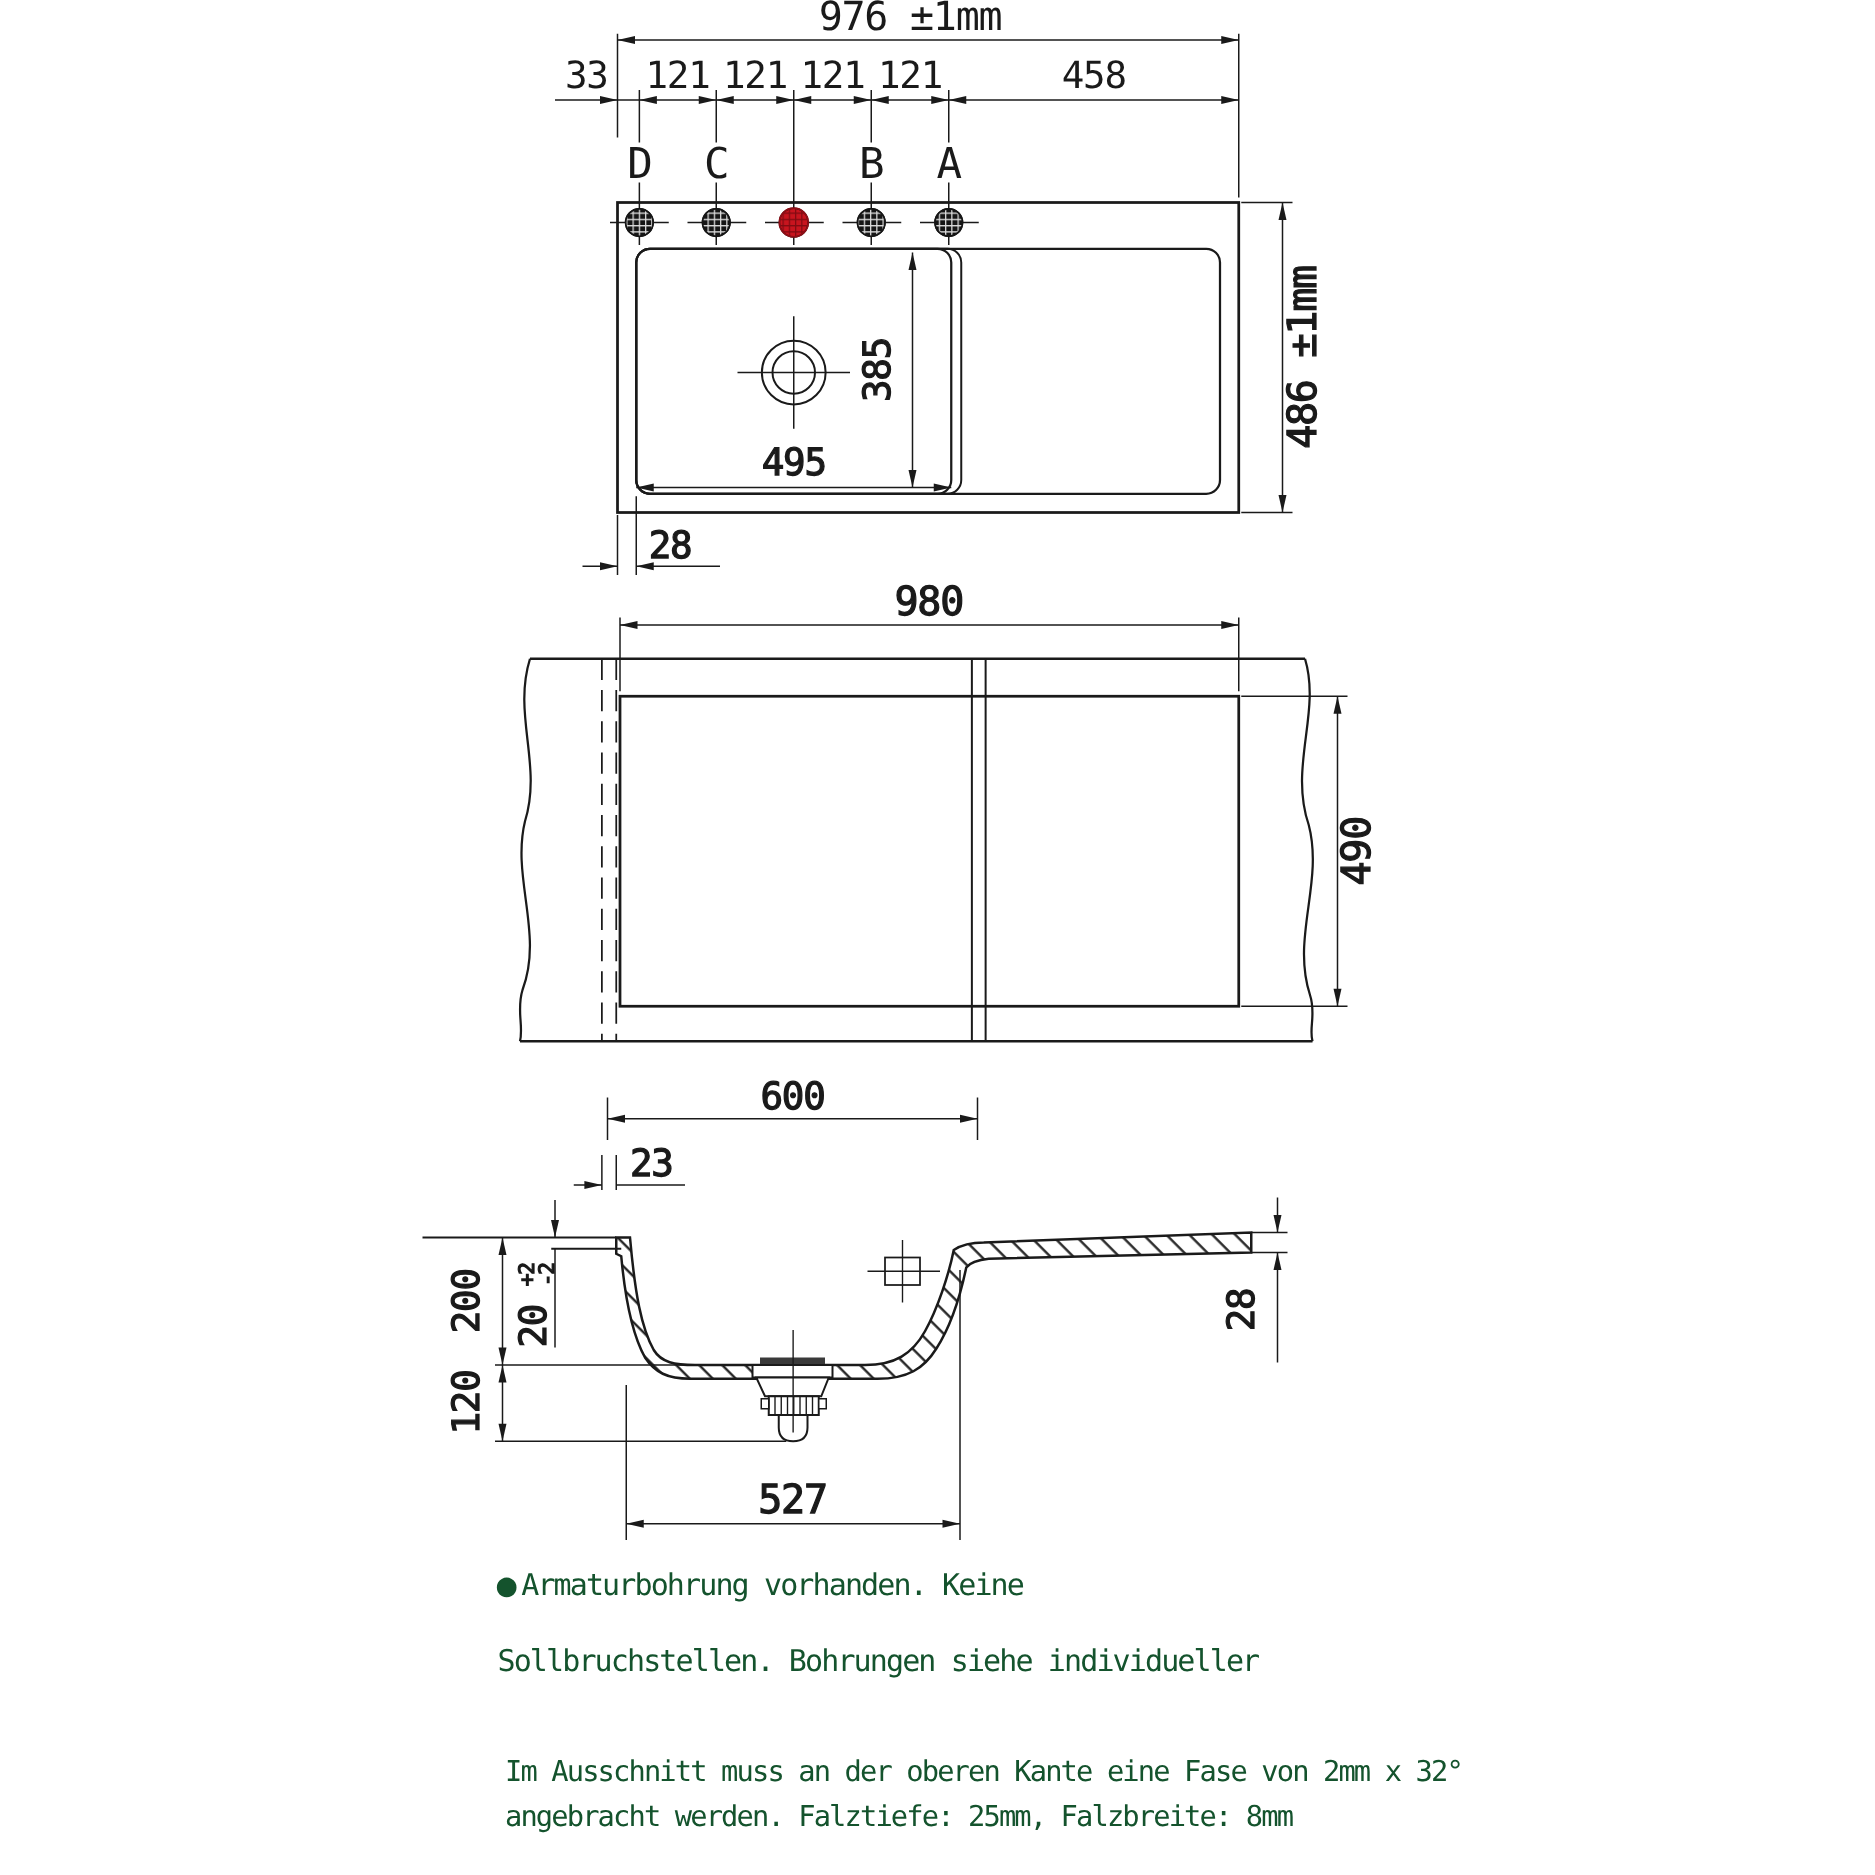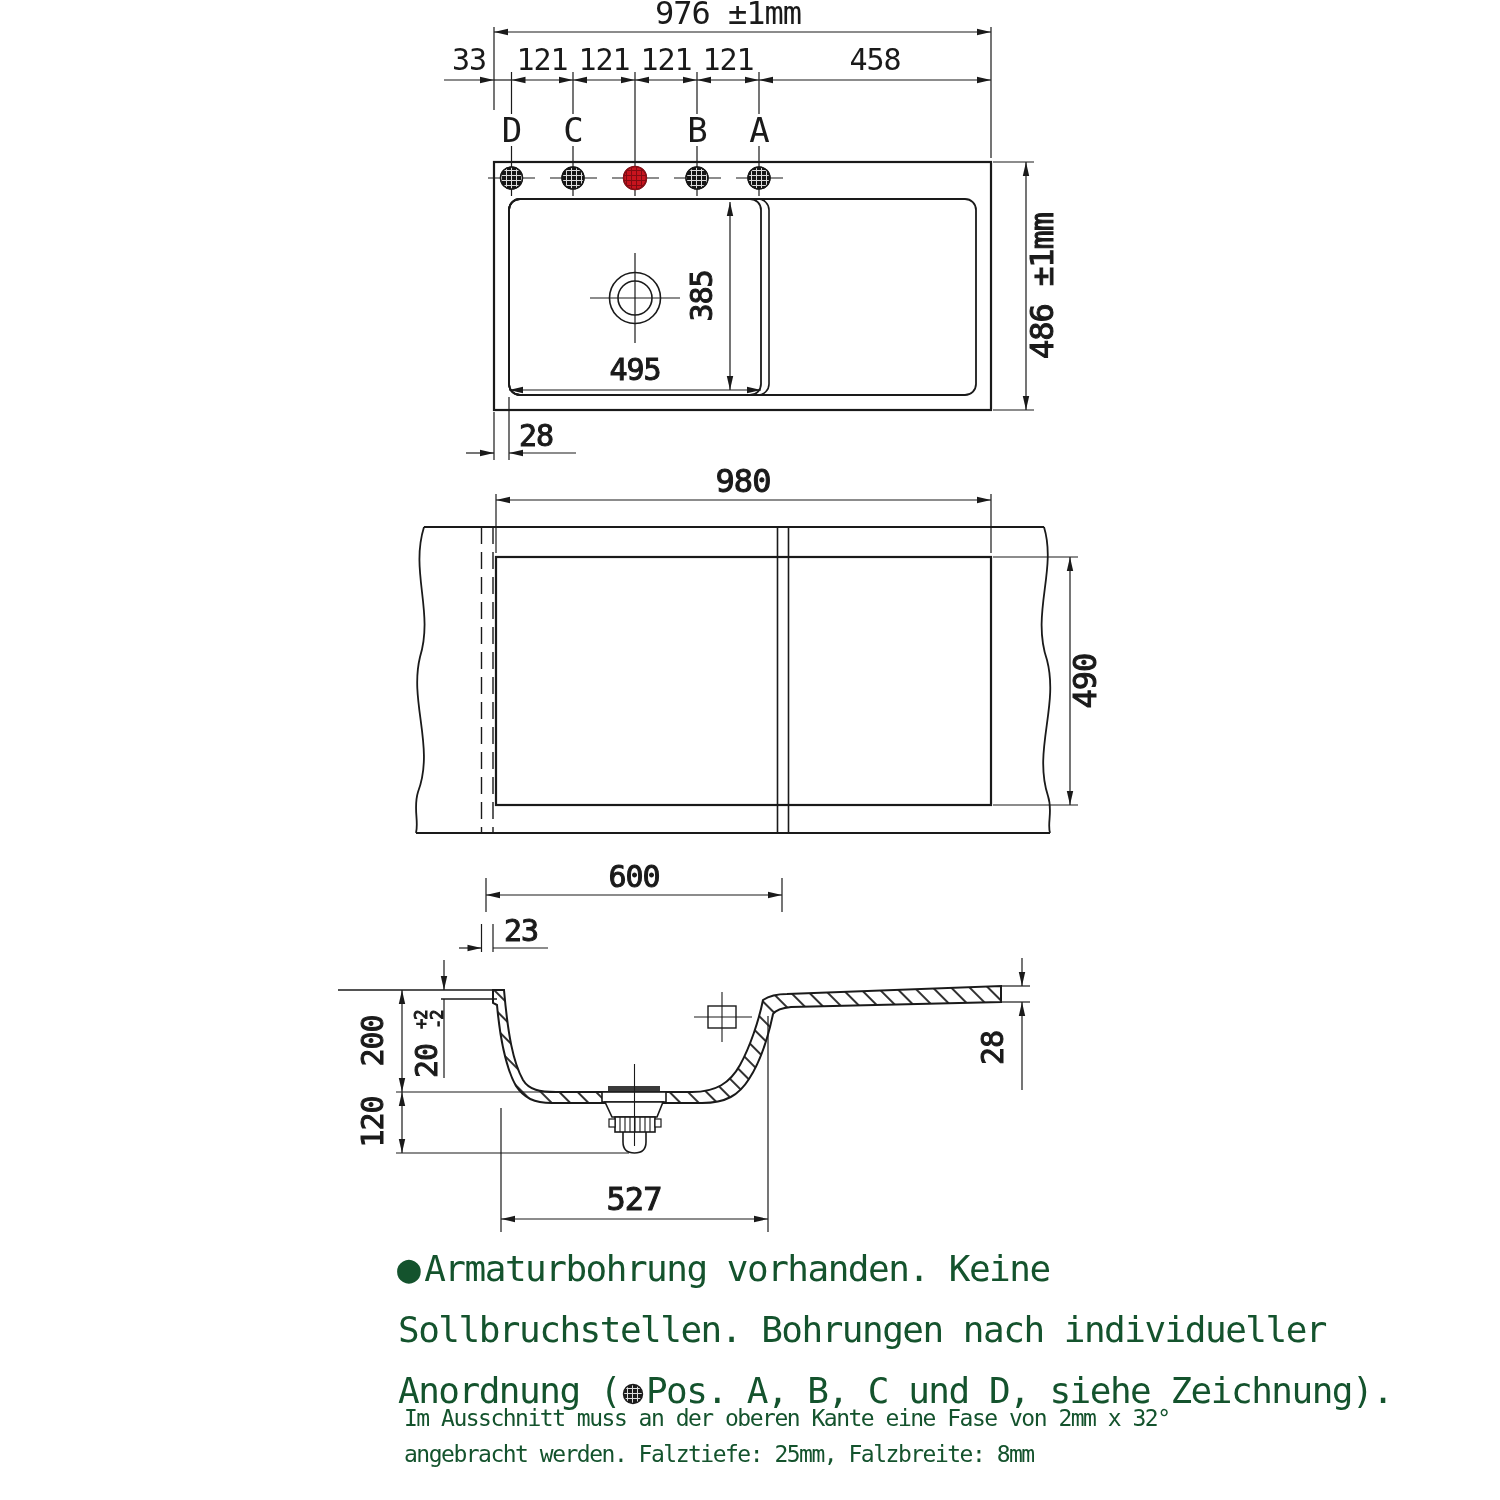--- a/index.html
+++ b/index.html
@@ -1,21 +1,21 @@
 <!DOCTYPE html>
 <html><head>
 <meta charset="utf-8">
 <style>
   html,body { margin:0; padding:0; background:#ffffff; }
   #page { position:relative; width:1500px; height:1500px; background:#fff; overflow:hidden;
           font-family:"DejaVu Sans Mono", monospace; color:#14532d;margin-left:16px; }
   svg text { font-family:"DejaVu Sans Mono", monospace; fill:#1a1a1a; letter-spacing:-1px; }
   .t30 { font-size:30px; } .t32 { font-size:32px; } .t34 { font-size:34px; } .t17 { font-size:17px; }
   .notes { position:absolute; left:382px; top:1238px; width:790px;
-           font-size:36px; line-height:61px; letter-spacing:-1.5px; white-space:nowrap; }
+           font-size:24px; line-height:61px; letter-spacing:-1.5px; white-space:nowrap; }
   .warning { position:absolute; left:388px; top:1400px; width:800px;
              font-size:23px; line-height:36px; letter-spacing:-1.5px; white-space:nowrap; }
   .bullet { display:inline-block; transform:scale(1.1); margin-right:6px; }
   .hole-ic { display:inline-block; vertical-align:-2px; margin:0 2px; }
 </style>
 </head>
 <body>
 
 <div id="page">
 
@@ -251,25 +251,21 @@
       <line x1="752" y1="1016" x2="752" y2="1232"></line>
       <line x1="485" y1="1219" x2="752" y2="1219" marker-start="url(#arr)" marker-end="url(#arr)"></line>
     </g>
     <text class="t32" x="618" y="1210" text-anchor="middle">527</text>
   </g>
 </svg>
 
 
 <div class="notes">
   <div><span class="bullet">●</span><span>Armaturbohrung vorhanden. Keine</span></div>
-  <div>Sollbruchstellen. Bohrungen nach individueller</div>
-  <div><span>Anordnung (</span><span class="hole-ic"><svg width="22" height="22" viewBox="0 0 22 22">
-            <circle cx="11" cy="11" r="9.5" fill="#1c1c1c"></circle>
-            <circle cx="11" cy="11" r="9.5" fill="url(#gw)" stroke="#1c1c1c" stroke-width="1.4"></circle>
-          </svg></span><span>Pos. A, B, C und D, siehe Zeichnung).</span></div>
+  <div>Sollbruchstellen. Bohrungen siehe individueller</div>
 </div>
 
 <div class="warning">
   <div>Im Ausschnitt muss an der oberen Kante eine Fase von 2mm x 32°</div>
   <div>angebracht werden. Falztiefe: 25mm, Falzbreite: 8mm</div>
 </div>
 
 </div>
 
 </body></html>

